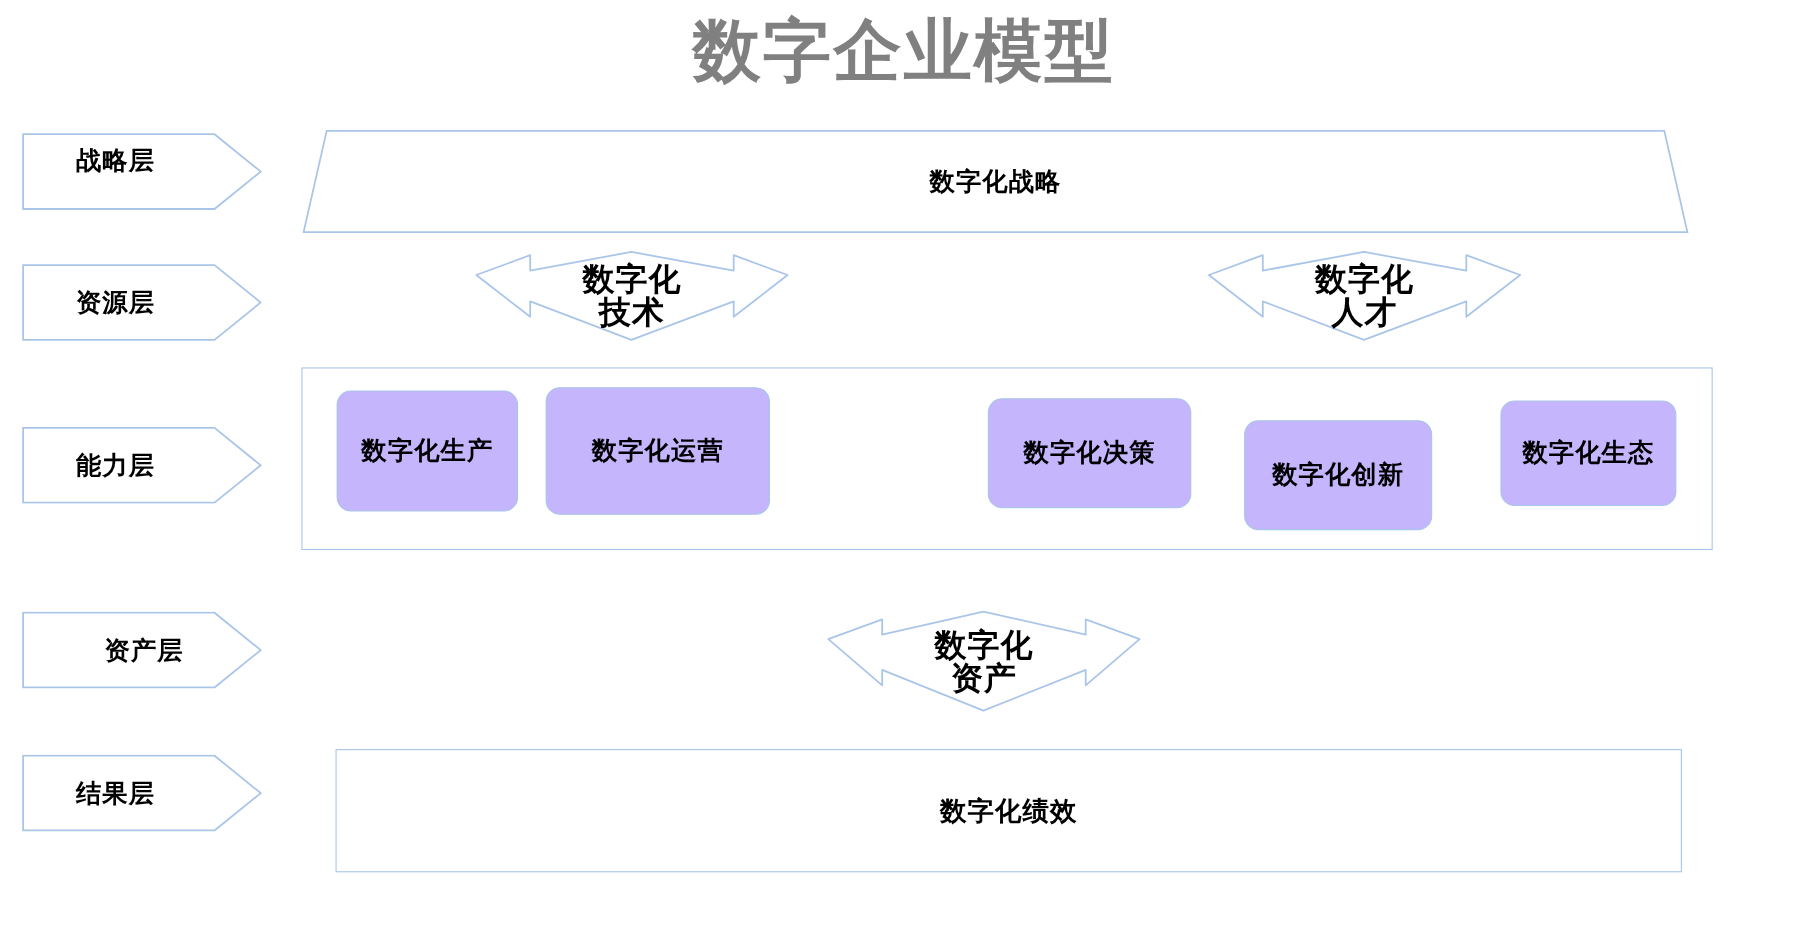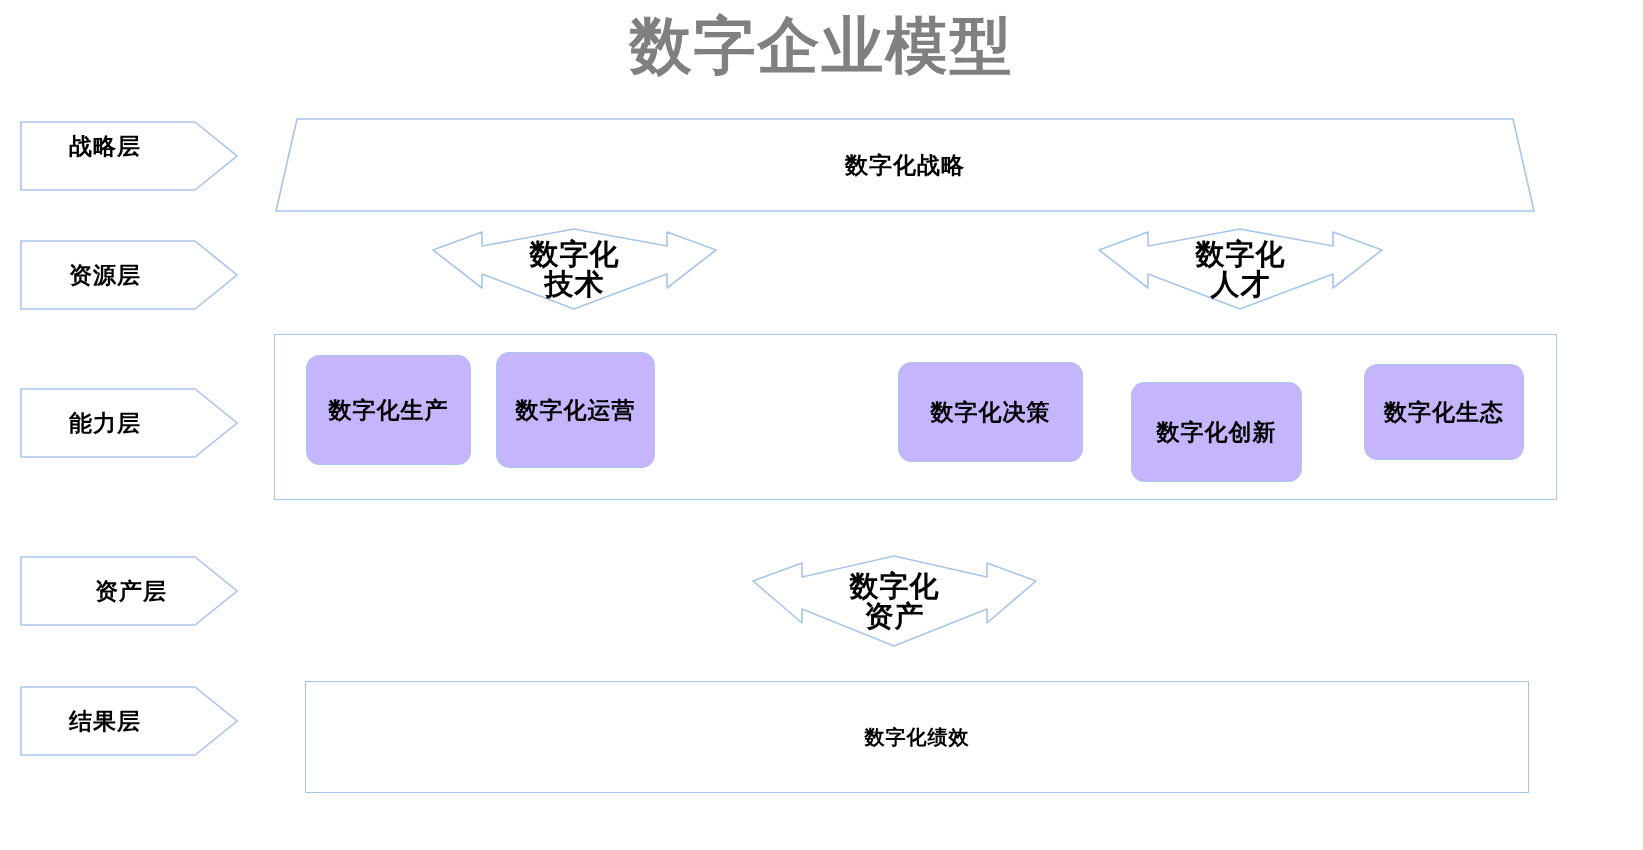--- a/index.html
+++ b/index.html
@@ -68,21 +68,21 @@
     padding:0 6px;
   }
 
   
   .result-rect{
     position:absolute;
     border:1.6px solid #A9C5E8;
     background:#ffffff;
     box-sizing:border-box;
     display:flex;align-items:center;justify-content:center;
-    font-size:20px;font-weight:bold;color:#000;letter-spacing:1px;
+    font-size:24px;font-weight:bold;color:#000;letter-spacing:1px;
   }
 </style>
 </head>
 <body>
 
 <div id="stage">
 
   <div class="title">数字企业模型</div>
 
   <div class="layer-label" style="left:20px;top:121px;width:218px;height:50px;">
@@ -143,21 +143,21 @@
     <div class="shape-text darrow-text">
       <span><span>数字化</span><br><span>人才</span></span>
     </div>
   </div>
 
   <div class="cap-container" style="left:274px;top:334px;width:1283px;height:166px;">
   </div>
 
   <div class="cap-box" style="left:306px;top:355px;width:165px;height:110px;">数字化生产</div>
 
-  <div class="cap-box" style="left:496px;top:352px;width:159px;height:116px;">数字化运营</div>
+  <div class="cap-box" style="left:496px;top:352px;width:204px;height:116px;">数字化运营</div>
 
 
   <div class="cap-box" style="left:898px;top:362px;width:185px;height:100px;">数字化决策</div>
 
   <div class="cap-box" style="left:1131px;top:362px;width:171px;height:100px;margin-top:20px;">数字化创新</div>
 
   <div class="cap-box" style="left:1364px;top:364px;width:160px;height:96px;">数字化生态</div>
 
   <div class="shape" style="left:752px;top:555px;width:285px;height:92px;">
     <svg width="285" height="92" viewBox="0 0 285 92">

